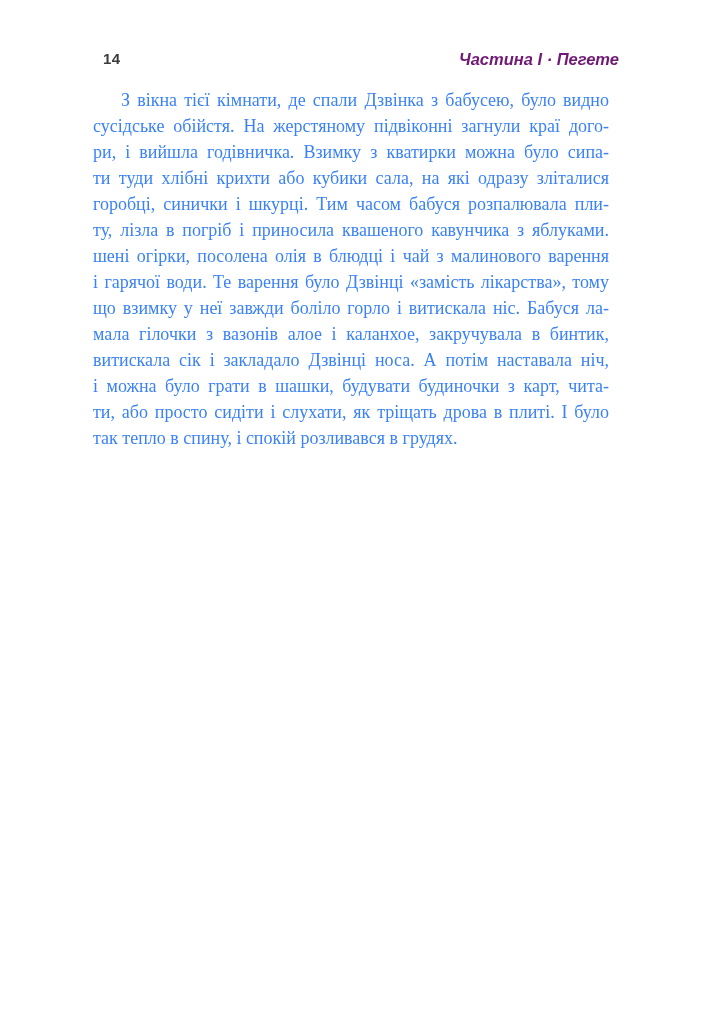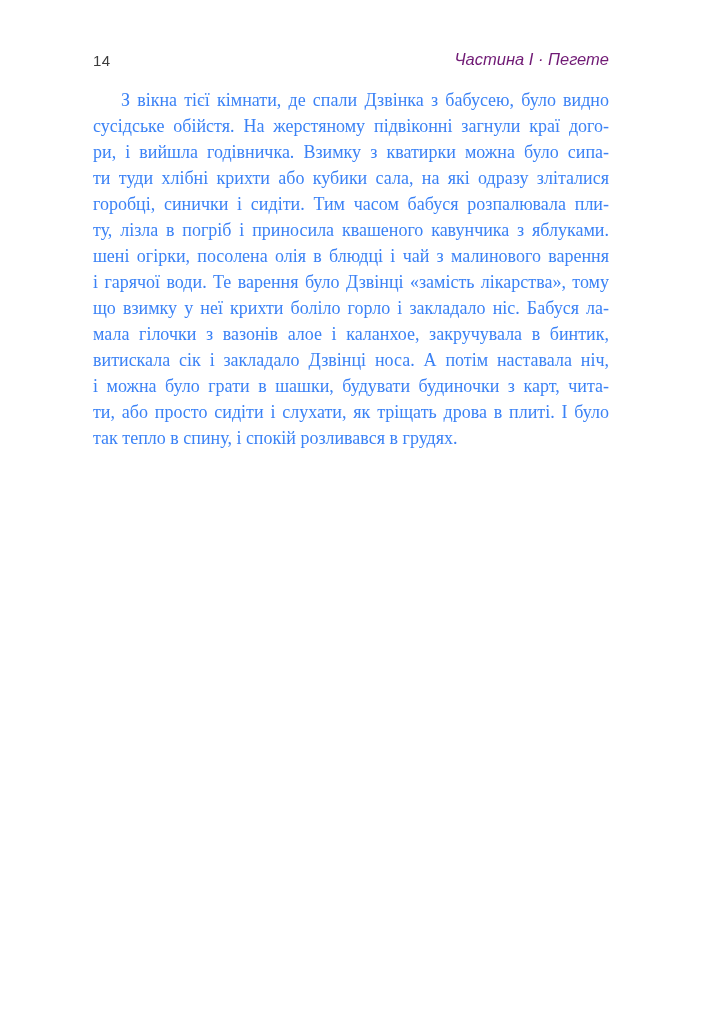--- a/index.html
+++ b/index.html
@@ -11,25 +11,26 @@
     position: relative;
     width: 701px;
     height: 1024px;
     background: #ffffff;
     overflow: hidden;
     font-family: "Liberation Serif", serif;
   }
   .header-row {
     position: absolute;
     top: 50px;
-    left: 93px;
+    left: 103px;
     width: 516px;
     display: flex;
     justify-content: space-between;
-    align-items: flex-end;
+    align-items: flex-start;
+    font-weight: bold;
   }
   .page-number {
     font-family: "Liberation Sans", sans-serif;
     font-size: 15px;
     color: #3c3c3c;
     letter-spacing: 0.5px;
   }
   .running-header {
     font-family: "Liberation Sans", sans-serif;
     font-style: italic;
@@ -66,25 +67,25 @@
   <div class="header-row">
     <span class="page-number">14</span>
     <span class="running-header">Частина І · Пегете</span>
   </div>
 
   <div class="body-text">
     <div class="line first">З вікна тієї кімнати, де спали Дзвінка з бабусею, було видно</div>
     <div class="line">сусідське обійстя. На жерстяному підвіконні загнули краї дого-</div>
     <div class="line">ри, і вийшла годівничка. Взимку з кватирки можна було сипа-</div>
     <div class="line">ти туди хлібні крихти або кубики сала, на які одразу зліталися</div>
-    <div class="line">горобці, синички і сидіти. Тим часом бабуся розпалювала пли-</div>
+    <div class="line">горобці, синички і шкурці. Тим часом бабуся розпалювала пли-</div>
     <div class="line">ту, лізла в погріб і приносила квашеного кавунчика з яблуками.</div>
     <div class="line">шені огірки, посолена олія в блюдці і чай з малинового варення</div>
     <div class="line">і гарячої води. Те варення було Дзвінці «замість лікарства», тому</div>
-    <div class="line">що взимку у неї крихти боліло горло і закладало ніс. Бабуся ла-</div>
+    <div class="line">що взимку у неї завжди боліло горло і витискала ніс. Бабуся ла-</div>
     <div class="line">мала гілочки з вазонів алое і каланхое, закручувала в бинтик,</div>
     <div class="line">витискала сік і закладало Дзвінці носа. А потім наставала ніч,</div>
     <div class="line">і можна було грати в шашки, будувати будиночки з карт, чита-</div>
     <div class="line">ти, або просто сидіти і слухати, як тріщать дрова в плиті. І було</div>
     <div class="line last">так тепло в спину, і спокій розливався в грудях.</div>
   </div>
 
 </div>
 
 </body></html>

